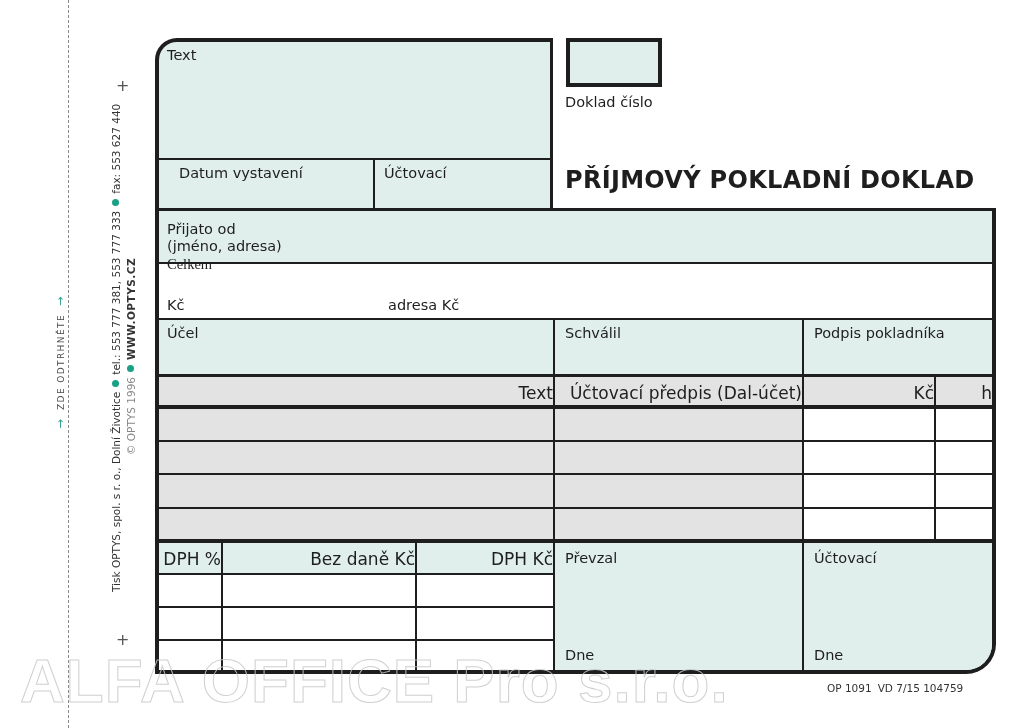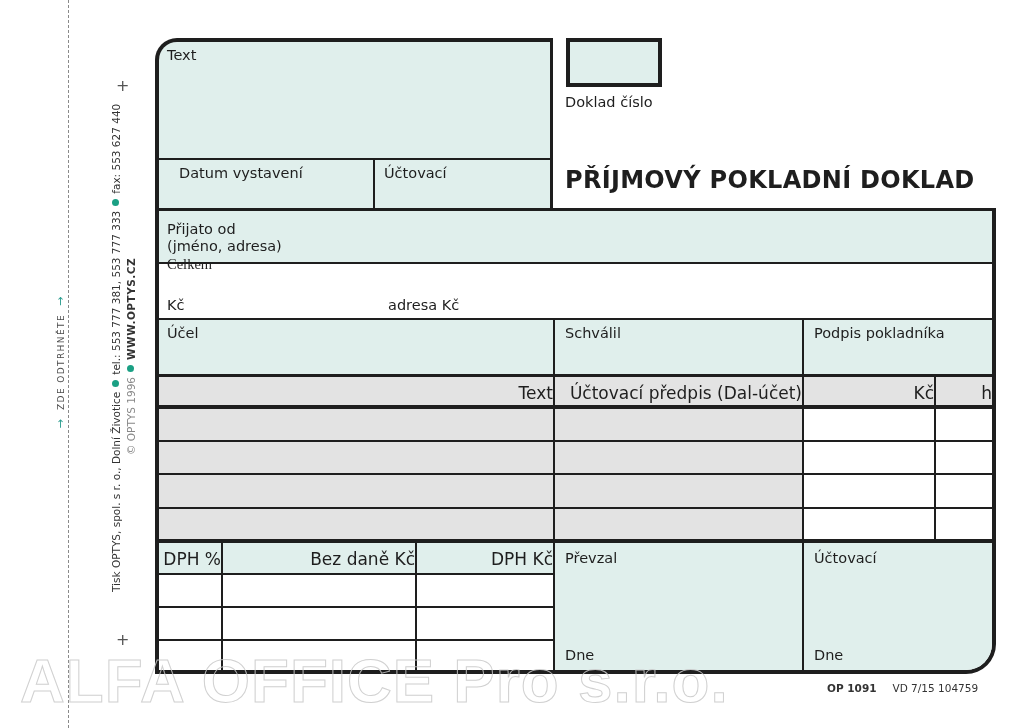--- a/index.html
+++ b/index.html
@@ -27,21 +27,21 @@
   .grey { background: #e3e3e3; }
   .white { background: #ffffff; }
   .lbl { position: absolute; font-size: 14.5px; color: #1e1e1e; white-space: nowrap; font-family: "DejaVu Sans", sans-serif; }
   .center-lbl { position: absolute; left: 0; right: 0; text-align: right; font-size: 17px; white-space: nowrap; }
 
   .title { font-family: "DejaVu Sans", sans-serif; font-weight: bold; font-size: 24px; letter-spacing: 0.3px; color: #1e1e1e; white-space: nowrap; }
 
   .thick { position: absolute; background: #1e1e1e; }
 
   .footer-code { font-size: 10.5px; color: #333; white-space: nowrap; }
-  .footer-code b { font-weight: bold; margin-right: 16px; }
+  .footer-code b { font-weight: normal; margin-right: 6px; }
 
   .watermark { left: 20px; top: 645px; font-family: "Liberation Sans", sans-serif; font-size: 62px; font-weight: bold;
                color: transparent; -webkit-text-stroke: 1px rgba(200,200,200,0.85); letter-spacing: 1px; white-space: nowrap; }
 </style>
 </head>
 <body>
 
 <div class="abs tear-line"></div>
 <div class="abs tear-text">
   <span class="arrow">→</span><span>ZDE ODTRHNĚTE</span><span class="arrow">→</span>

